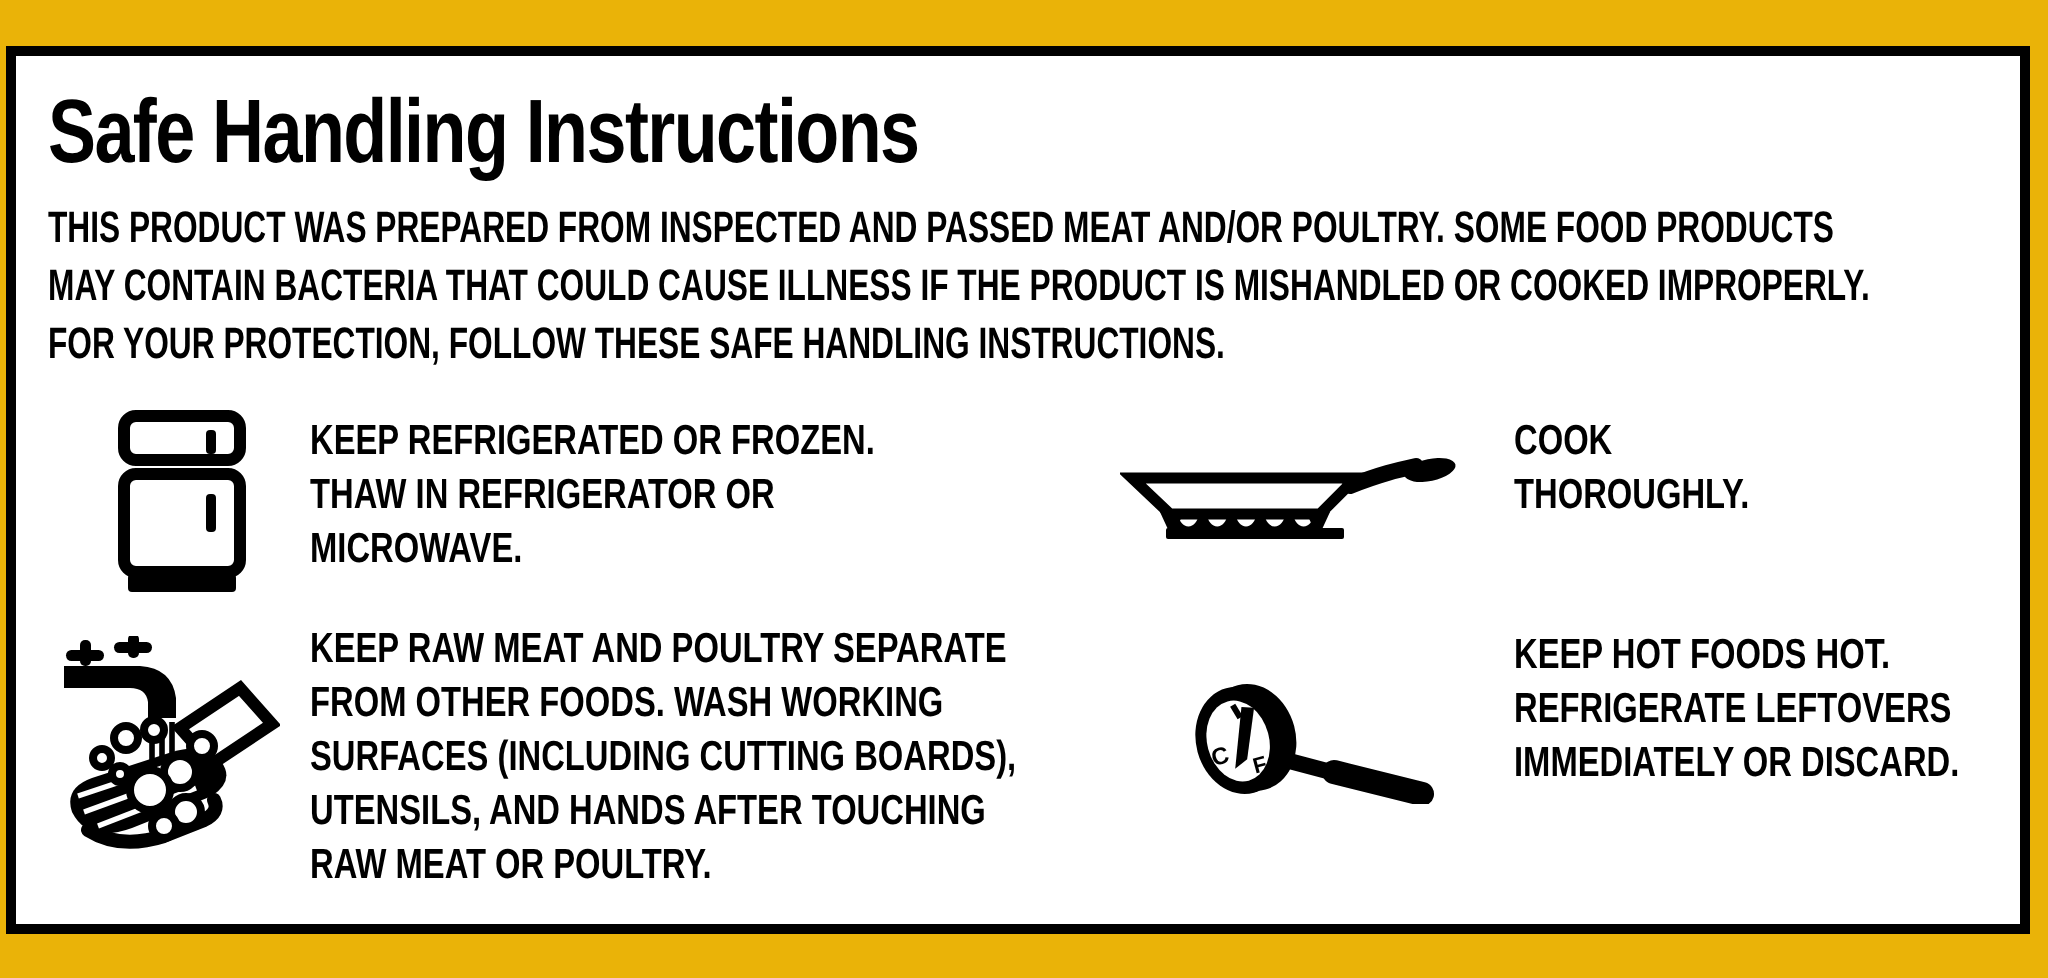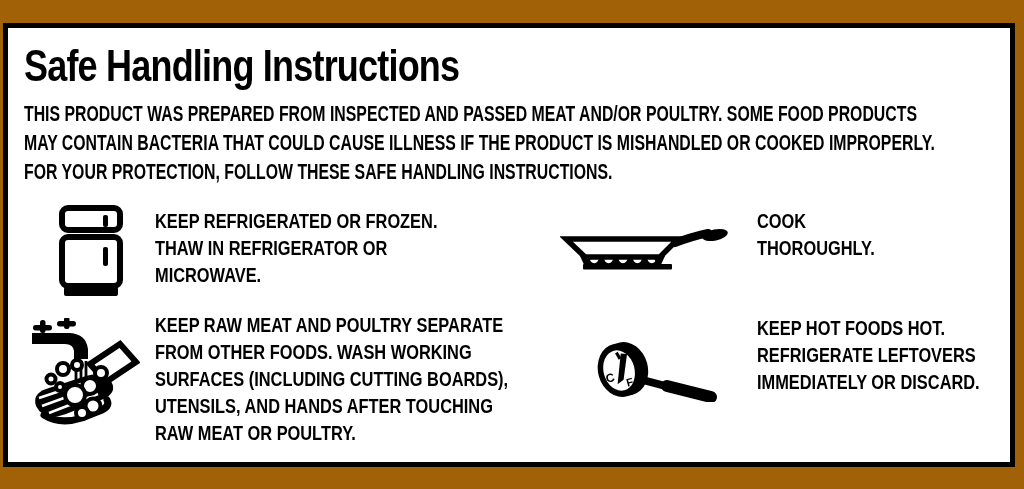--- a/index.html
+++ b/index.html
@@ -1,20 +1,20 @@
 <!DOCTYPE html>
 <html><head>
 <meta charset="utf-8">
 <style>
   html, body { margin: 0; padding: 0; background: #ffffff; }
   .screen {
     position: relative;
     width: 1024px;
     height: 489px;
-    background: #a16207;
+    background: #eab308;
     color: #000000;
     font-family: "Liberation Sans", sans-serif;
     overflow: hidden;
   }
   .border-box {
     position: absolute;
     left: 3px; top: 23px;
     width: 1012px; height: 444px;
     border: 5px solid #000000;
     box-sizing: border-box;

